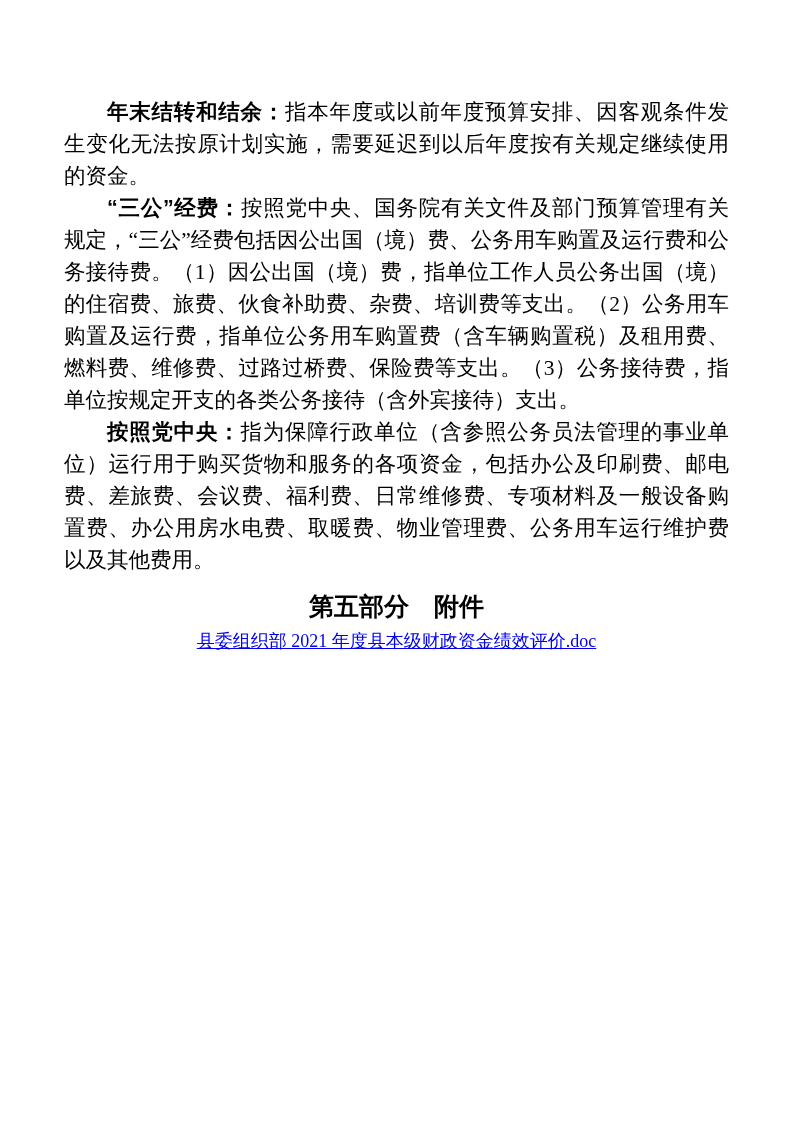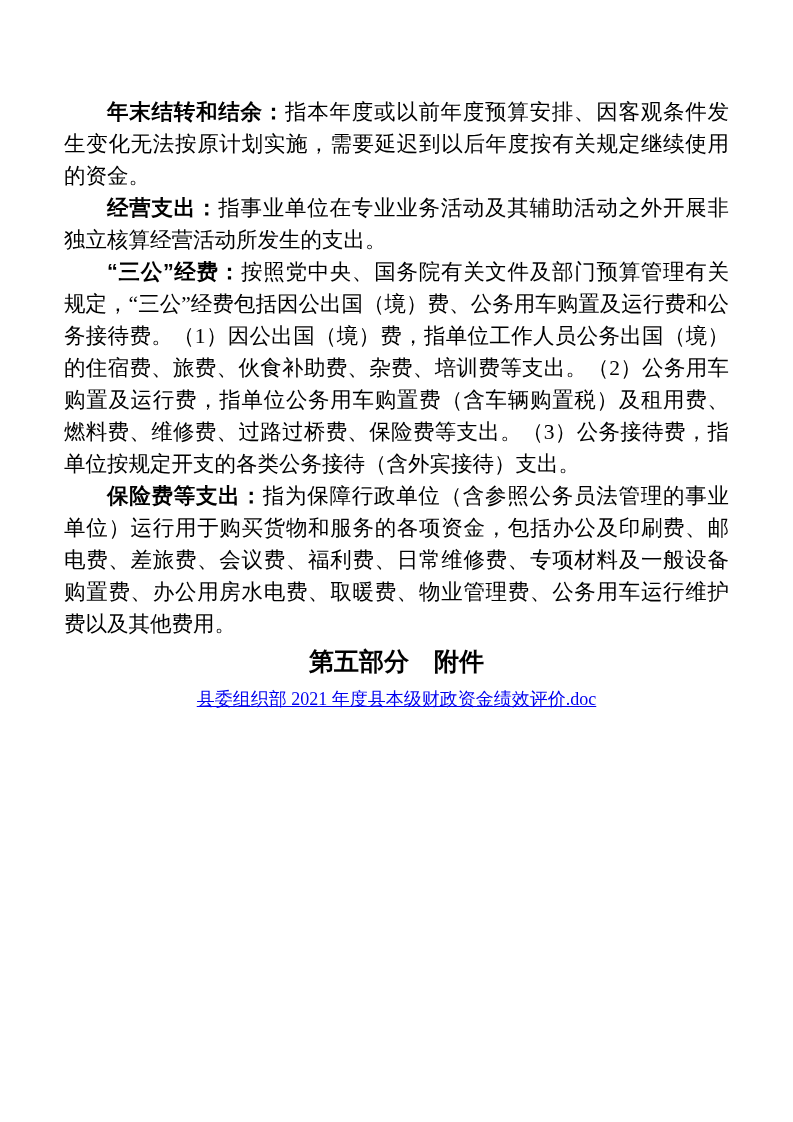--- a/index.html
+++ b/index.html
@@ -22,22 +22,22 @@
     text-align: justify;
     text-indent: 2em;
     color: #000000;
     word-break: break-all;
   }
   .body-text .term {
     font-family: "Liberation Sans", "DejaVu Sans", sans-serif;
     font-weight: 700;
   }
   .section-heading {
-    margin: 4px 0 0 0;
-    font-family: Liberation Mono, monospace;
+    margin: 10px 0 0 0;
+    font-family: Liberation Sans, sans-serif;
     font-weight: 700;
     font-size: 25px;
     line-height: 40px;
     text-align: center;
     color: #000000;
   }
   .link-line {
     margin: 0;
     text-align: center;
     font-family: "Liberation Serif", "DejaVu Serif", serif;
@@ -50,23 +50,22 @@
     cursor: pointer;
   }
 </style>
 </head>
 <body>
 
 <div class="page">
 
   <div class="body-text">
     <p class="para"><span class="term">年末结转和结余：</span><span class="def">指本年度或以前年度预算安排、因客观条件发生变化无法按原计划实施，需要延迟到以后年度按有关规定继续使用的资金。</span></p>
-    <p class="para"><span class="term">经营支出：</span><span class="def">指事业单位在专业业务活动及其辅助活动之外开展非独立核算经营活动所发生的支出。</span></p>
     <p class="para"><span class="term">“三公”经费：</span><span class="def">按照党中央、国务院有关文件及部门预算管理有关规定，“三公”经费包括因公出国（境）费、公务用车购置及运行费和公务接待费。（1）因公出国（境）费，指单位工作人员公务出国（境）的住宿费、旅费、伙食补助费、杂费、培训费等支出。（2）公务用车购置及运行费，指单位公务用车购置费（含车辆购置税）及租用费、燃料费、维修费、过路过桥费、保险费等支出。（3）公务接待费，指单位按规定开支的各类公务接待（含外宾接待）支出。</span></p>
-    <p class="para"><span class="term">保险费等支出：</span><span class="def">指为保障行政单位（含参照公务员法管理的事业单位）运行用于购买货物和服务的各项资金，包括办公及印刷费、邮电费、差旅费、会议费、福利费、日常维修费、专项材料及一般设备购置费、办公用房水电费、取暖费、物业管理费、公务用车运行维护费以及其他费用。</span></p>
+    <p class="para"><span class="term">按照党中央：</span><span class="def">指为保障行政单位（含参照公务员法管理的事业单位）运行用于购买货物和服务的各项资金，包括办公及印刷费、邮电费、差旅费、会议费、福利费、日常维修费、专项材料及一般设备购置费、办公用房水电费、取暖费、物业管理费、公务用车运行维护费以及其他费用。</span></p>
   </div>
 
   <h2 class="section-heading">第五部分　附件</h2>
 
   <p class="link-line">
     <a class="doc-link" href="#">县委组织部 2021 年度县本级财政资金绩效评价.doc</a>
   </p>
 
 </div>
 

